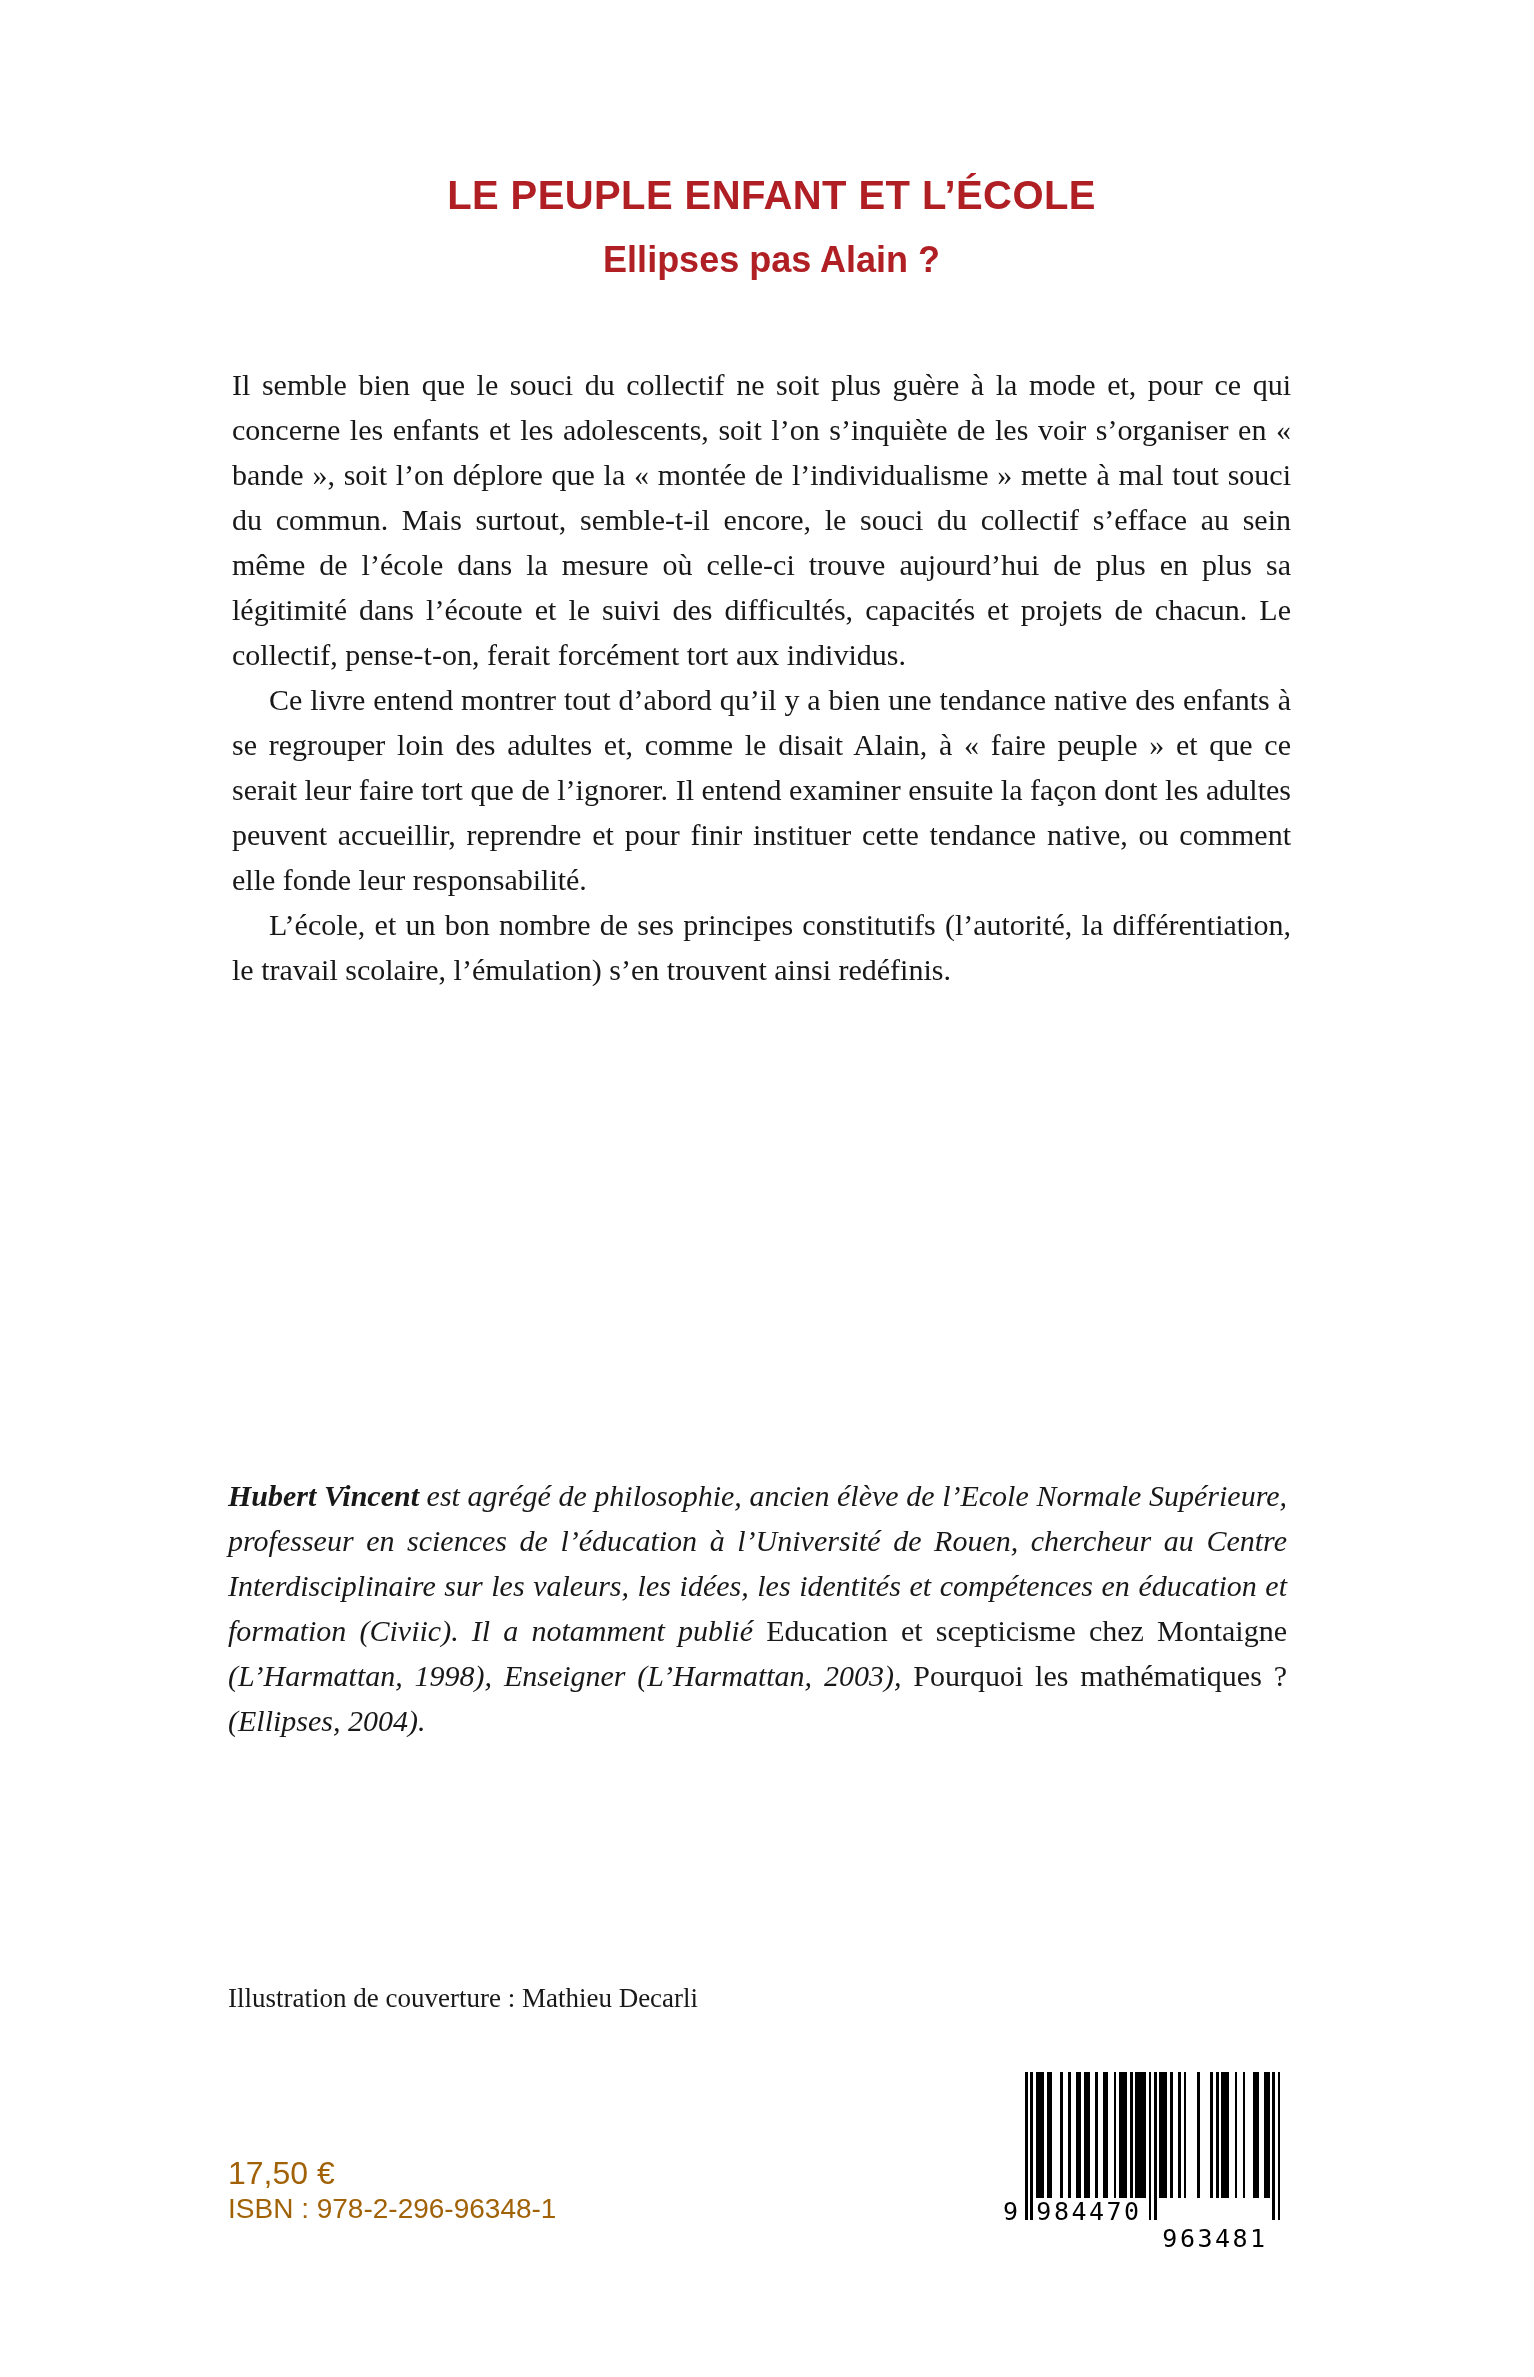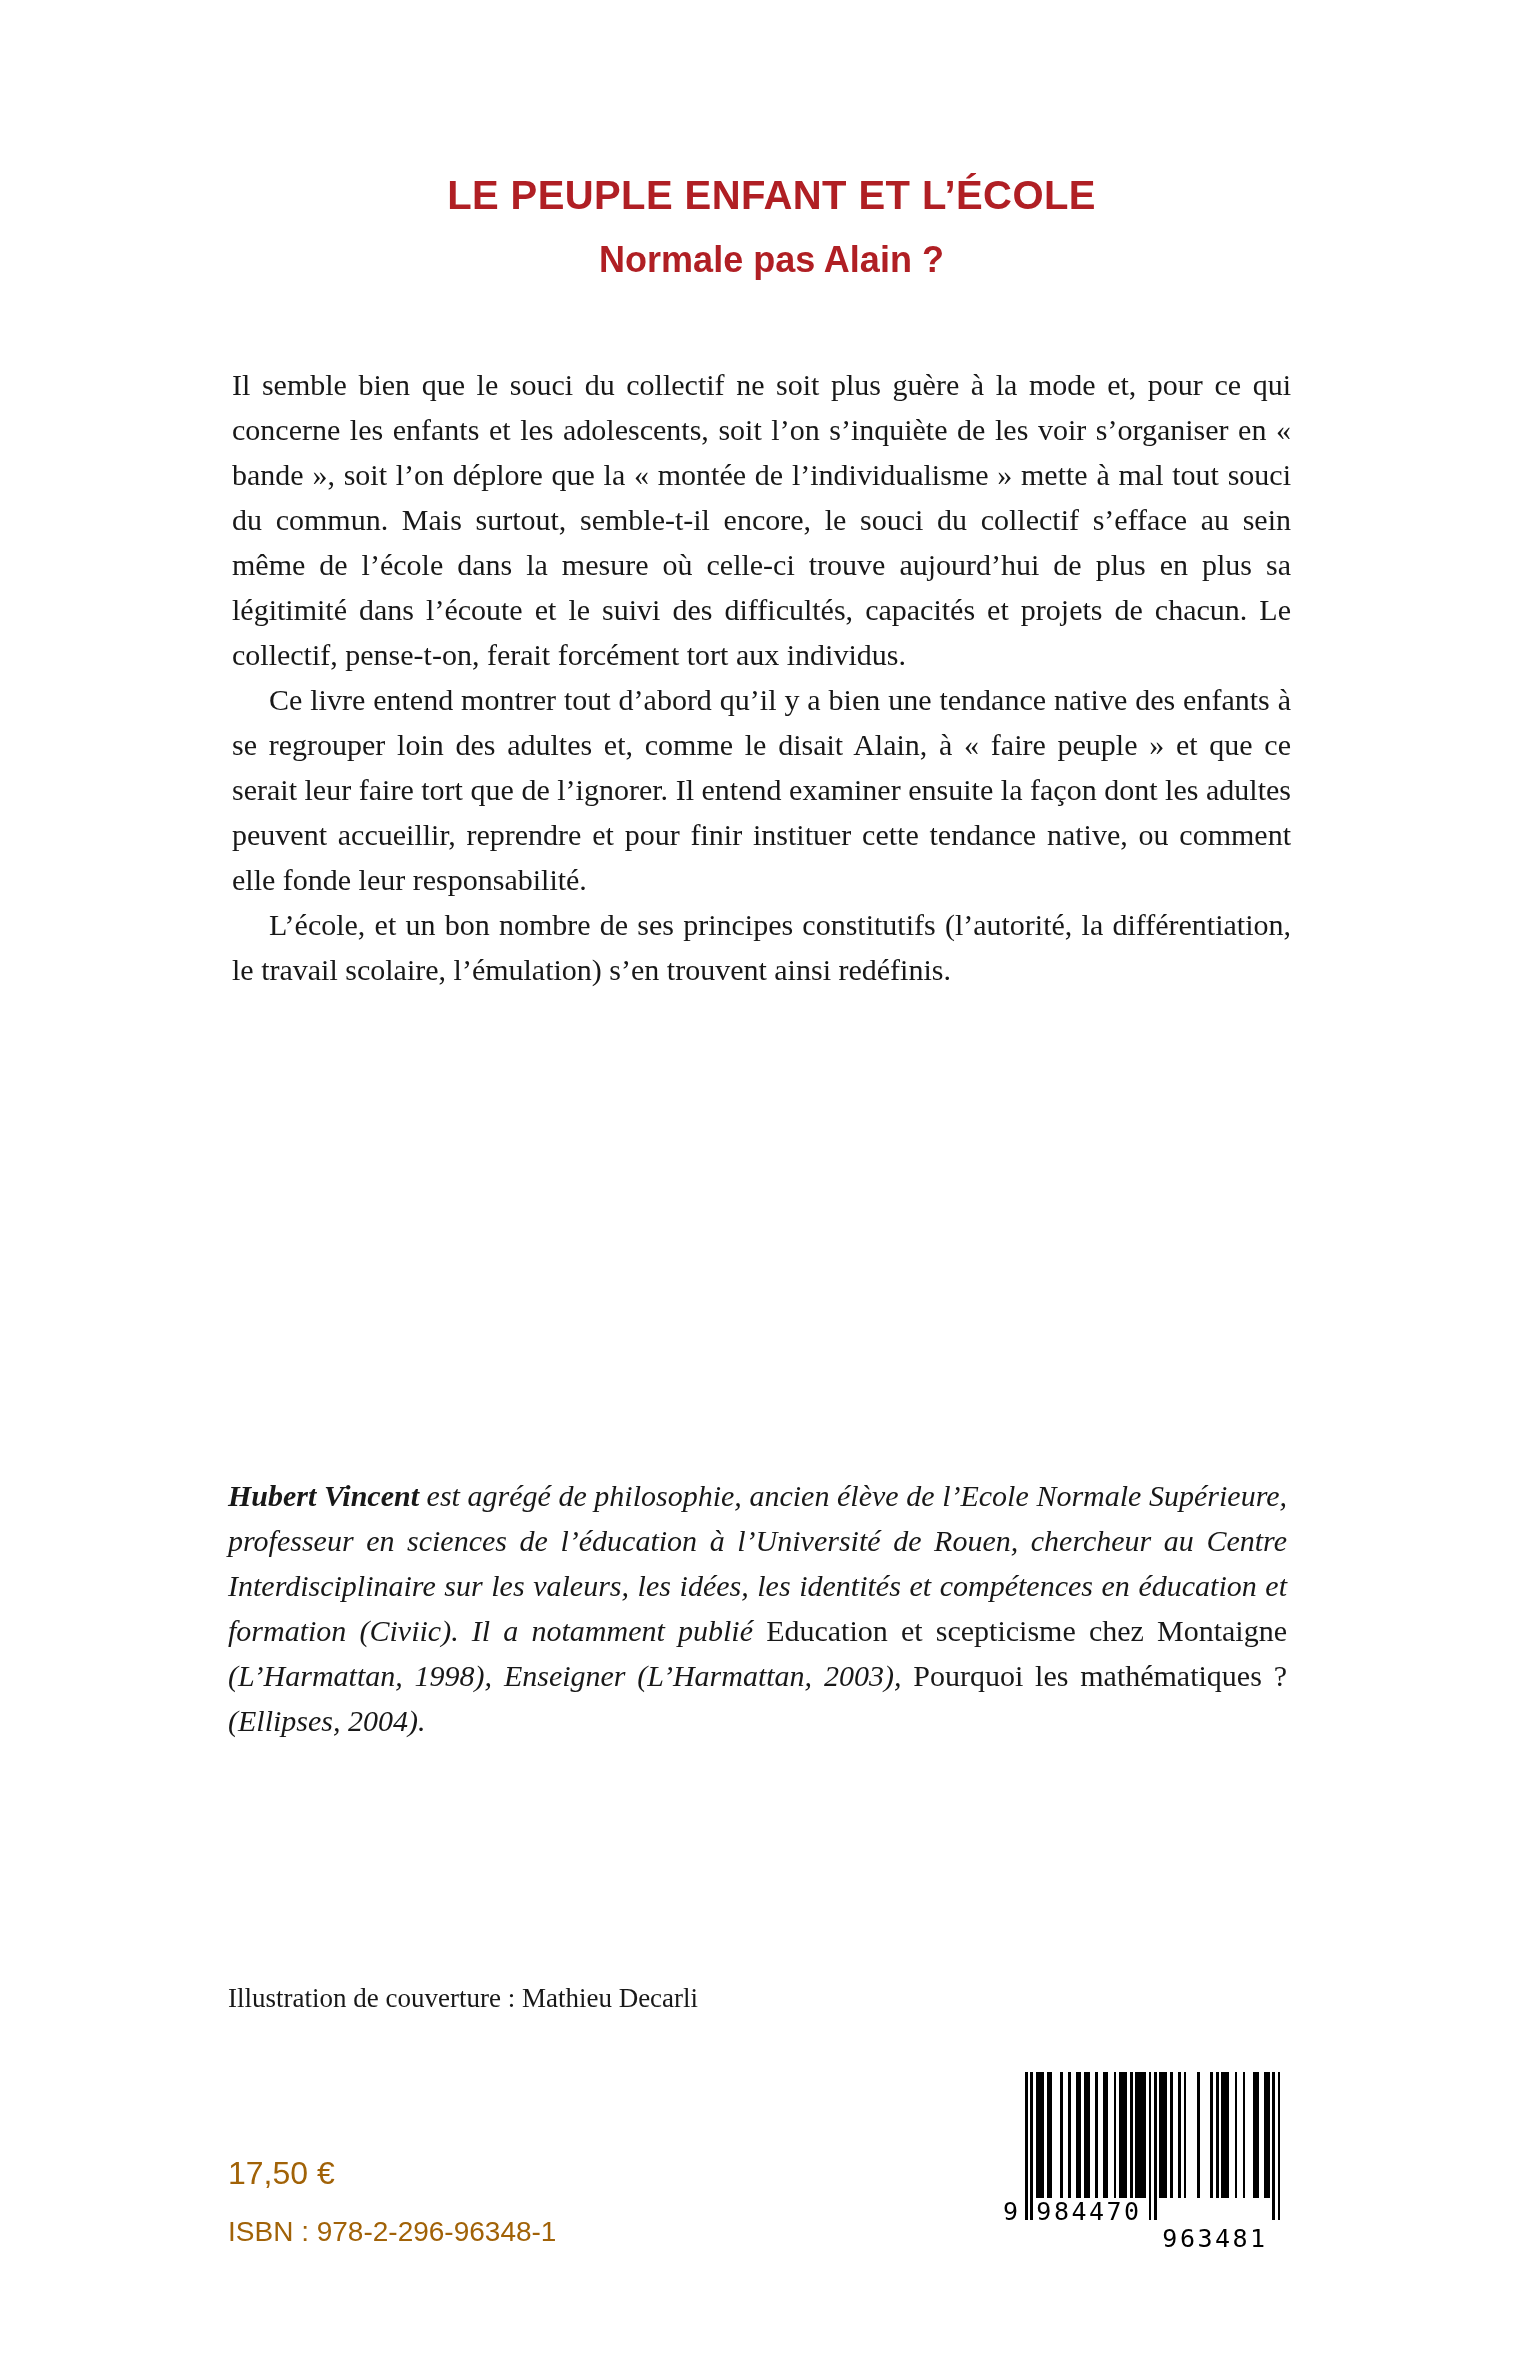--- a/index.html
+++ b/index.html
@@ -65,21 +65,21 @@
 
   
   .price-block {
     position: absolute;
     left: 228px;
     top: 2156px;
     font-family: "Liberation Sans", sans-serif;
     color: #a16207;
   }
   .price { font-size: 32px; line-height: 35px; }
-  .isbn  { font-size: 28px; line-height: 32px; margin-top: 25px; }
+  .isbn  { font-size: 28px; line-height: 32px; margin-top: 2px; }
 
   
   .barcode {
     position: absolute;
     left: 1003px;
     top: 2072px;
     width: 280px;
     height: 168px;
     background: #ffffff;
   }
@@ -107,21 +107,21 @@
   .bd-g1 { left: 30px;  width: 112px; text-align: center; letter-spacing: 2.5px; }
   .bd-g2 { left: 156px; width: 112px; text-align: center; letter-spacing: 2.5px; margin-top: 27px; }
 </style>
 </head>
 <body>
 
 <div class="page">
 
   <div class="title-block">
     <div class="title">LE PEUPLE ENFANT ET L’ÉCOLE</div>
-    <div class="subtitle">Normale pas Alain ?</div>
+    <div class="subtitle">Ellipses pas Alain ?</div>
   </div>
 
   <div class="body-block">
       <p class="para">Il semble bien que le souci du collectif ne soit plus guère à la mode et, pour ce qui concerne les enfants et les adolescents, soit l’on s’inquiète de les voir s’organiser en « bande », soit l’on déplore que la « montée de l’individualisme » mette à mal tout souci du commun. Mais surtout, semble-t-il encore, le souci du collectif s’efface au sein même de l’école dans la mesure où celle-ci trouve aujourd’hui de plus en plus sa légitimité dans l’écoute et le suivi des difficultés, capacités et projets de chacun. Le collectif, pense-t-on, ferait forcément tort aux individus.</p>
       <p class="para indent">Ce livre entend montrer tout d’abord qu’il y a bien une tendance native des enfants à se regrouper loin des adultes et, comme le disait Alain, à « faire peuple » et que ce serait leur faire tort que de l’ignorer. Il entend examiner ensuite la façon dont les adultes peuvent accueillir, reprendre et pour finir instituer cette tendance native, ou comment elle fonde leur responsabilité.</p>
       <p class="para indent">L’école, et un bon nombre de ses principes constitutifs (l’autorité, la différentiation, le travail scolaire, l’émulation) s’en trouvent ainsi redéfinis.</p>
     </div>
 
   <div class="bio-block"><span class="seg-bold-italic">Hubert Vincent</span><span class="seg-italic"> est agrégé de philosophie, ancien élève de l’Ecole Normale Supérieure, professeur en sciences de l’éducation à l’Université de Rouen, chercheur au Centre Interdisciplinaire sur les valeurs, les idées, les identités et compétences en éducation et formation (Civiic). Il a notamment publié </span><span class="seg-roman">Education et scepticisme chez Montaigne</span><span class="seg-italic"> (L’Harmattan, 1998), Enseigner (L’Harmattan, 2003), </span><span class="seg-roman">Pourquoi les mathématiques ? </span><span class="seg-italic">(Ellipses, 2004).</span></div>
 

